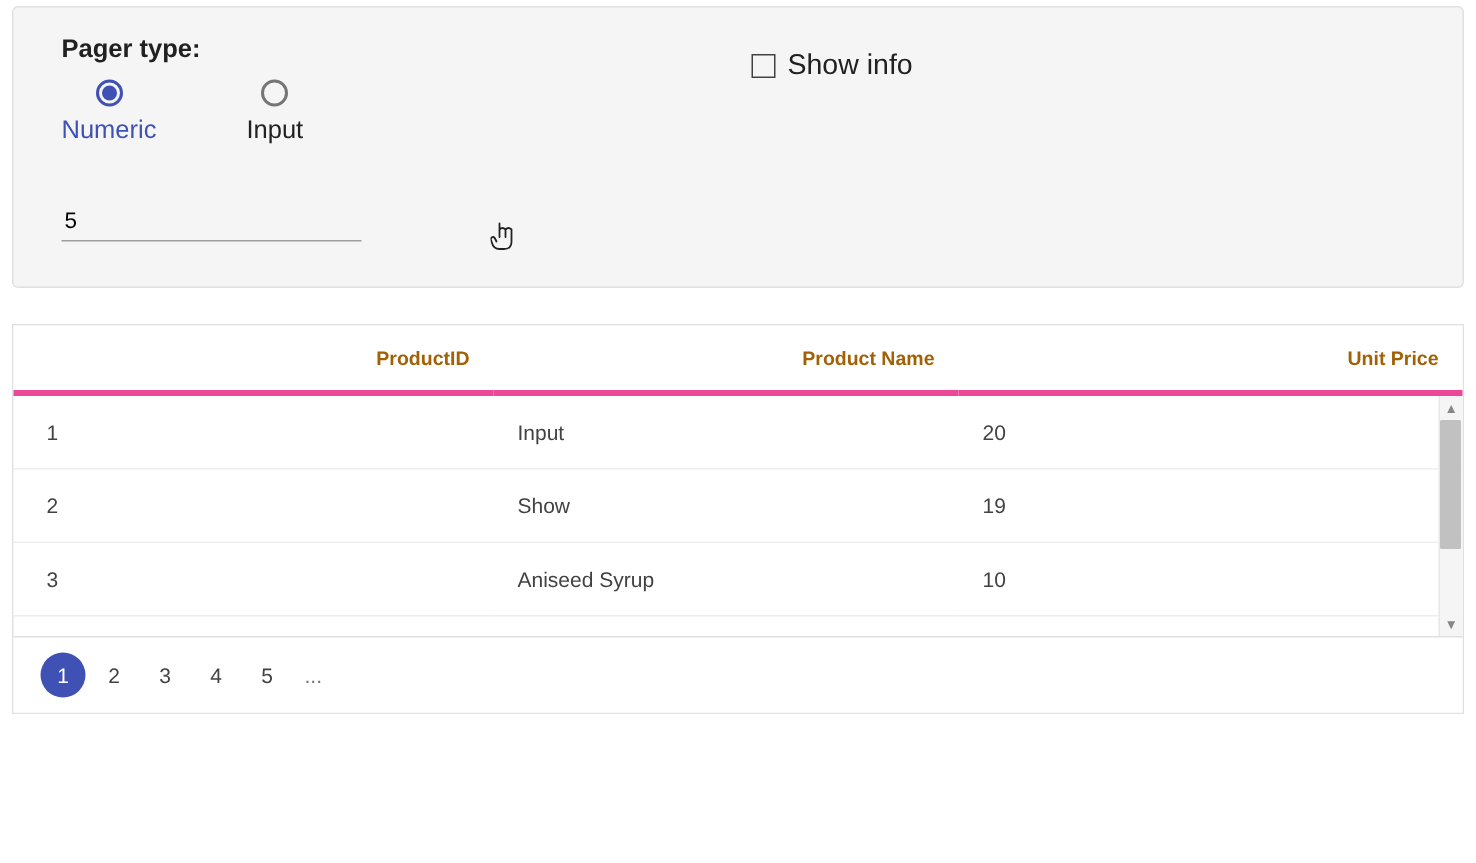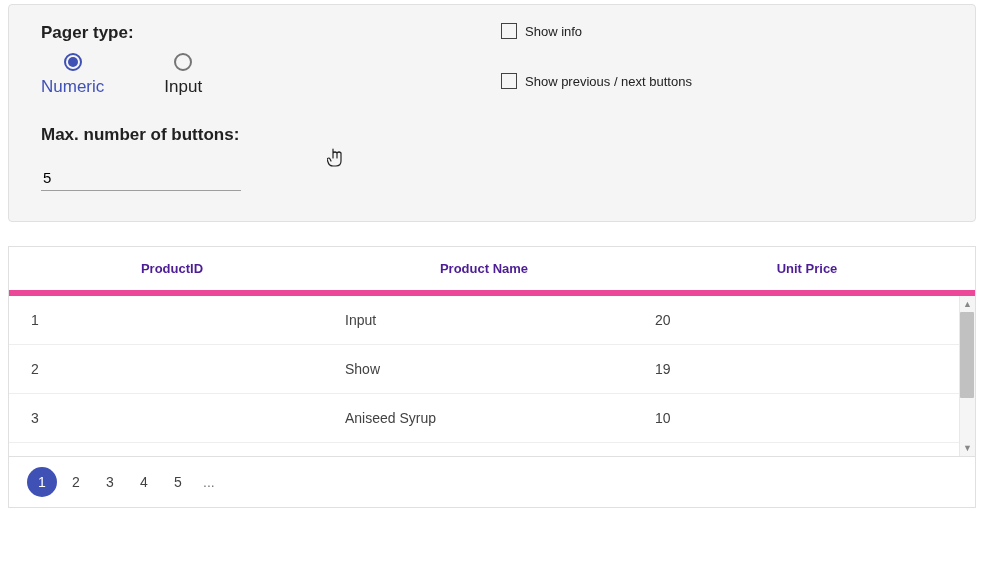--- a/index.html
+++ b/index.html
@@ -43,21 +43,21 @@
       border: none;
       border-bottom: 1px solid #9e9e9e;
       background: transparent;
       font-size: 15px;
       width: 200px;
       padding: 4px 2px;
       outline: none;
     }
     .check-item {
       display: flex; align-items: center; gap: 8px;
-      font-size: 13px; margin-bottom: 34px; cursor: pointer;
+      font-size: 19px; margin-bottom: 34px; cursor: pointer; margin-top: 10px;
     }
     .check-box {
       width: 16px; height: 16px; border: 1.5px solid #424242;
     }
     .cursor {
       position: absolute;
       left: 318px; top: 142px;
       font-size: 18px; pointer-events: none;
       color: #222;
     }
@@ -69,26 +69,26 @@
     .grid-scroll {
       position: relative;
       height: 160px;
       overflow: hidden;
     }
     table {
       width: 100%;
       border-collapse: collapse;
     }
     thead th {
-      text-align: center;
+      text-align: right;
       font-weight: 600;
       font-size: 13px;
-      color: #4c1d95;
+      color: #a16207;
       padding: 14px 16px;
-      border-bottom: 6px solid #ec4899;
+      border-bottom: 4px solid #ec4899;
       background: #fff;
     }
     tbody td {
       padding: 16px 16px;
       font-size: 14px;
       color: #424242;
       border-bottom: 1px solid #eeeeee;
       background: #fff;
     }
     thead th:first-child, tbody td:first-child { width: 320px; padding-left: 22px; }
@@ -133,31 +133,26 @@
         <span class="radio-outer selected">
             <span class="radio-inner"></span>
           </span>
         <span class="radio-label">Numeric</span>
       </div>
       <div class="radio-item">
         <span class="radio-outer"></span>
         <span class="radio-label">Input</span>
       </div>
     </div>
-    <span class="label-strong">Max. number of buttons:</span>
     <input class="numeric-input" value="5" style="">
   </div>
   <div class="col-right">
     <div class="check-item">
       <span class="check-box"></span>
       <span>Show info</span>
-    </div>
-    <div class="check-item" style="margin-bottom:0">
-      <span class="check-box"></span>
-      <span>Show previous / next buttons</span>
     </div>
   </div>
   <span class="cursor">
     <svg width="18" height="22" viewBox="0 0 18 22">
       <path d="M6 2 v9 M6 6 q2 -2 4 0 v5 M10 6 q2 -2 4 0 v8 q0 5 -5 5 h-3 q-4 0 -5 -4 l-1 -3 q2 -2 3 0 l1 2" fill="none" stroke="#222" stroke-width="1.2" stroke-linecap="round"></path>
     </svg>
   </span>
 </div>
 
 <div class="grid-wrap">

